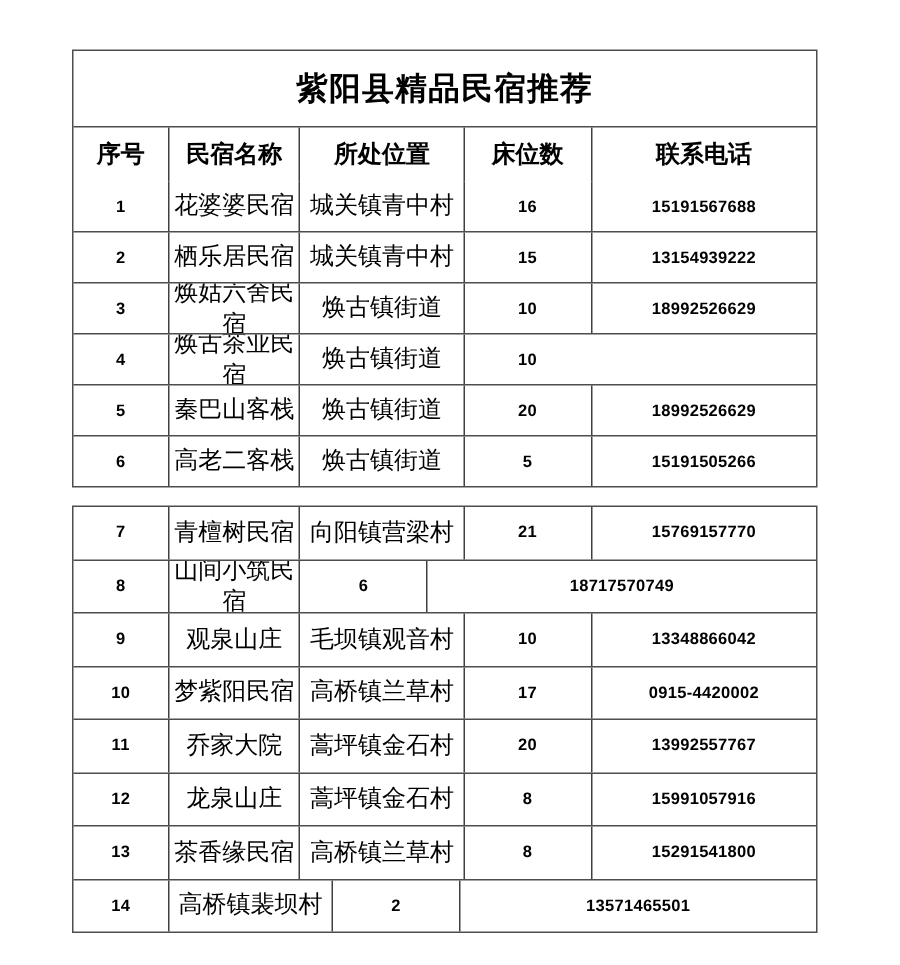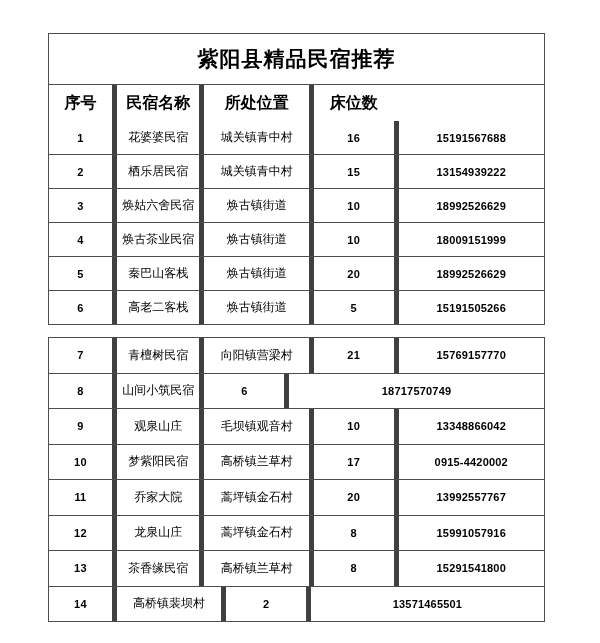--- a/index.html
+++ b/index.html
@@ -37,21 +37,21 @@
   }
   .td {
     display: flex;
     align-items: center;
     justify-content: center;
     text-align: center;
     overflow: hidden;
     box-sizing: border-box;
   }
   .td + .td {
-    border-left: 5px solid #404040;
+    border-left: 1px solid #404040;
   }
   .c1 { width: 12.7%; }
   .c2 { width: 17.7%; }
   .c3 { width: 22.1%; }
   .c4 { width: 17.1%; }
   .c5 { flex: 1; }
   .title-row {
     height: 50px;
     display: flex;
     align-items: center;
@@ -63,41 +63,42 @@
   .header-row {
     height: 36px;
   }
   .header-row .td {
     font-weight: bold;
     font-size: 16px;
   }
   .row-h1 .tr[data-name="table-row"] { height: 33px; }
   .row-h2 .tr[data-name="table-row"] { height: 34.5px; }
   .zh {
-    font-size: 12px;
+    font-size: 16px;
   }
   .num {
     font-family: "Liberation Sans", "DejaVu Sans", sans-serif;
     font-weight: bold;
     font-size: 11px;
     letter-spacing: 0.2px;
   }
 </style>
 </head>
 <body>
 
 <div class="sheet" data-name="document-sheet">
 
   <div class="tbl row-h1" data-name="homestay-table-section-1">
     <div class="tr title-row" data-name="table-title">紫阳县精品民宿推荐</div>
     <div class="tr header-row" data-name="table-header-row">
       <div class="td c1" data-name="column-header-index">序号</div>
       <div class="td c2" data-name="column-header-name">民宿名称</div>
       <div class="td c3" data-name="column-header-location">所处位置</div>
       <div class="td c4" data-name="column-header-beds">床位数</div>
+      <div class="td c5" data-name="column-header-phone">联系电话</div>
     </div>
     <div id="section1-rows" data-name="table-body-1">
         <div class="tr" data-name="table-row">
     <div class="td c1 num" data-name="row-number-cell">1</div>
     <div class="td c2 zh" data-name="homestay-name-cell">花婆婆民宿</div>
     <div class="td c3 zh" data-name="location-cell">城关镇青中村</div>
     <div class="td c4 num" data-name="beds-count-cell">16</div>
     <div class="td c5 num" data-name="phone-number-cell">15191567688</div>
   </div>
         <div class="tr" data-name="table-row">
@@ -112,21 +113,20 @@
     <div class="td c2 zh" data-name="homestay-name-cell">焕姑六舍民宿</div>
     <div class="td c3 zh" data-name="location-cell">焕古镇街道</div>
     <div class="td c4 num" data-name="beds-count-cell">10</div>
     <div class="td c5 num" data-name="phone-number-cell">18992526629</div>
   </div>
         <div class="tr" data-name="table-row">
     <div class="td c1 num" data-name="row-number-cell">4</div>
     <div class="td c2 zh" data-name="homestay-name-cell">焕古茶业民宿</div>
     <div class="td c3 zh" data-name="location-cell">焕古镇街道</div>
     <div class="td c4 num" data-name="beds-count-cell">10</div>
-    <div class="td c5 num" data-name="phone-number-cell">18009151999</div>
   </div>
         <div class="tr" data-name="table-row">
     <div class="td c1 num" data-name="row-number-cell">5</div>
     <div class="td c2 zh" data-name="homestay-name-cell">秦巴山客栈</div>
     <div class="td c3 zh" data-name="location-cell">焕古镇街道</div>
     <div class="td c4 num" data-name="beds-count-cell">20</div>
     <div class="td c5 num" data-name="phone-number-cell">18992526629</div>
   </div>
         <div class="tr" data-name="table-row">
     <div class="td c1 num" data-name="row-number-cell">6</div>

